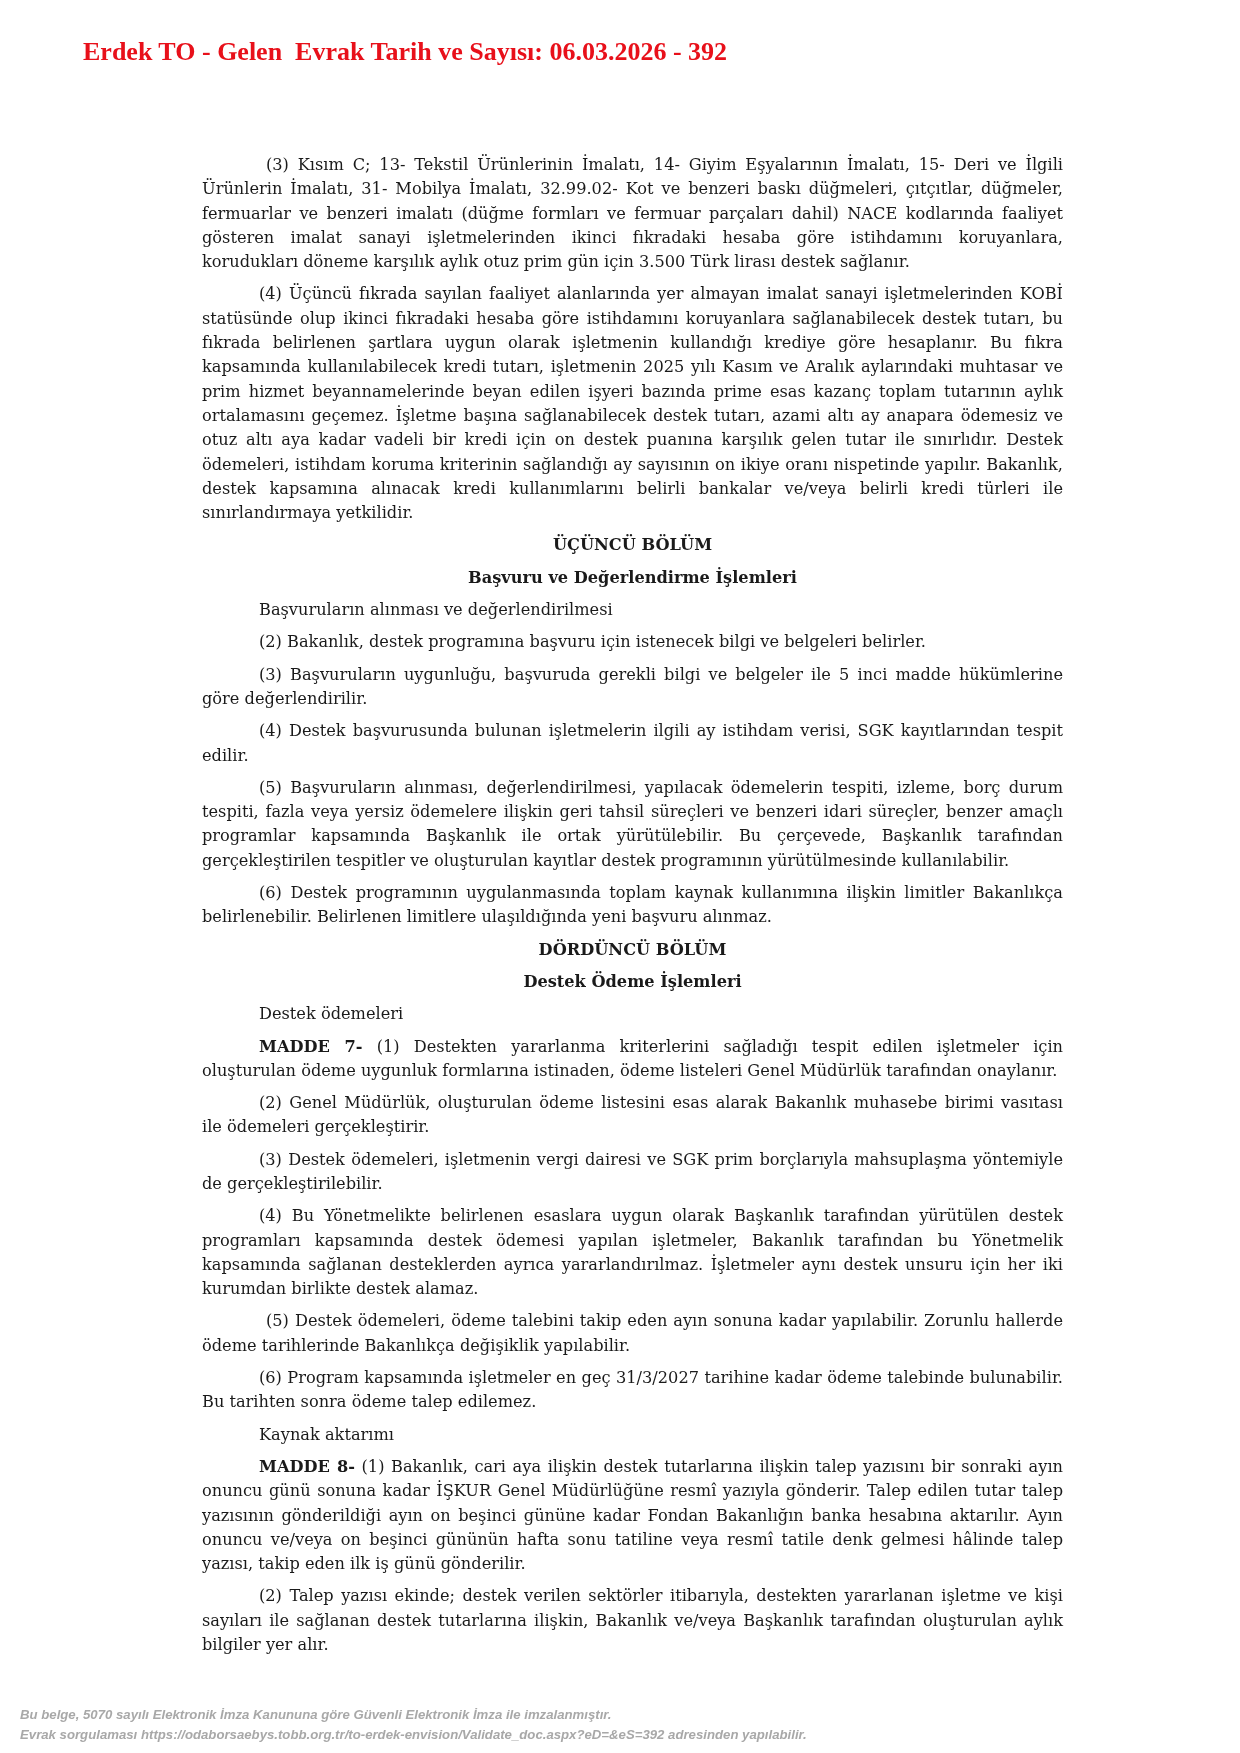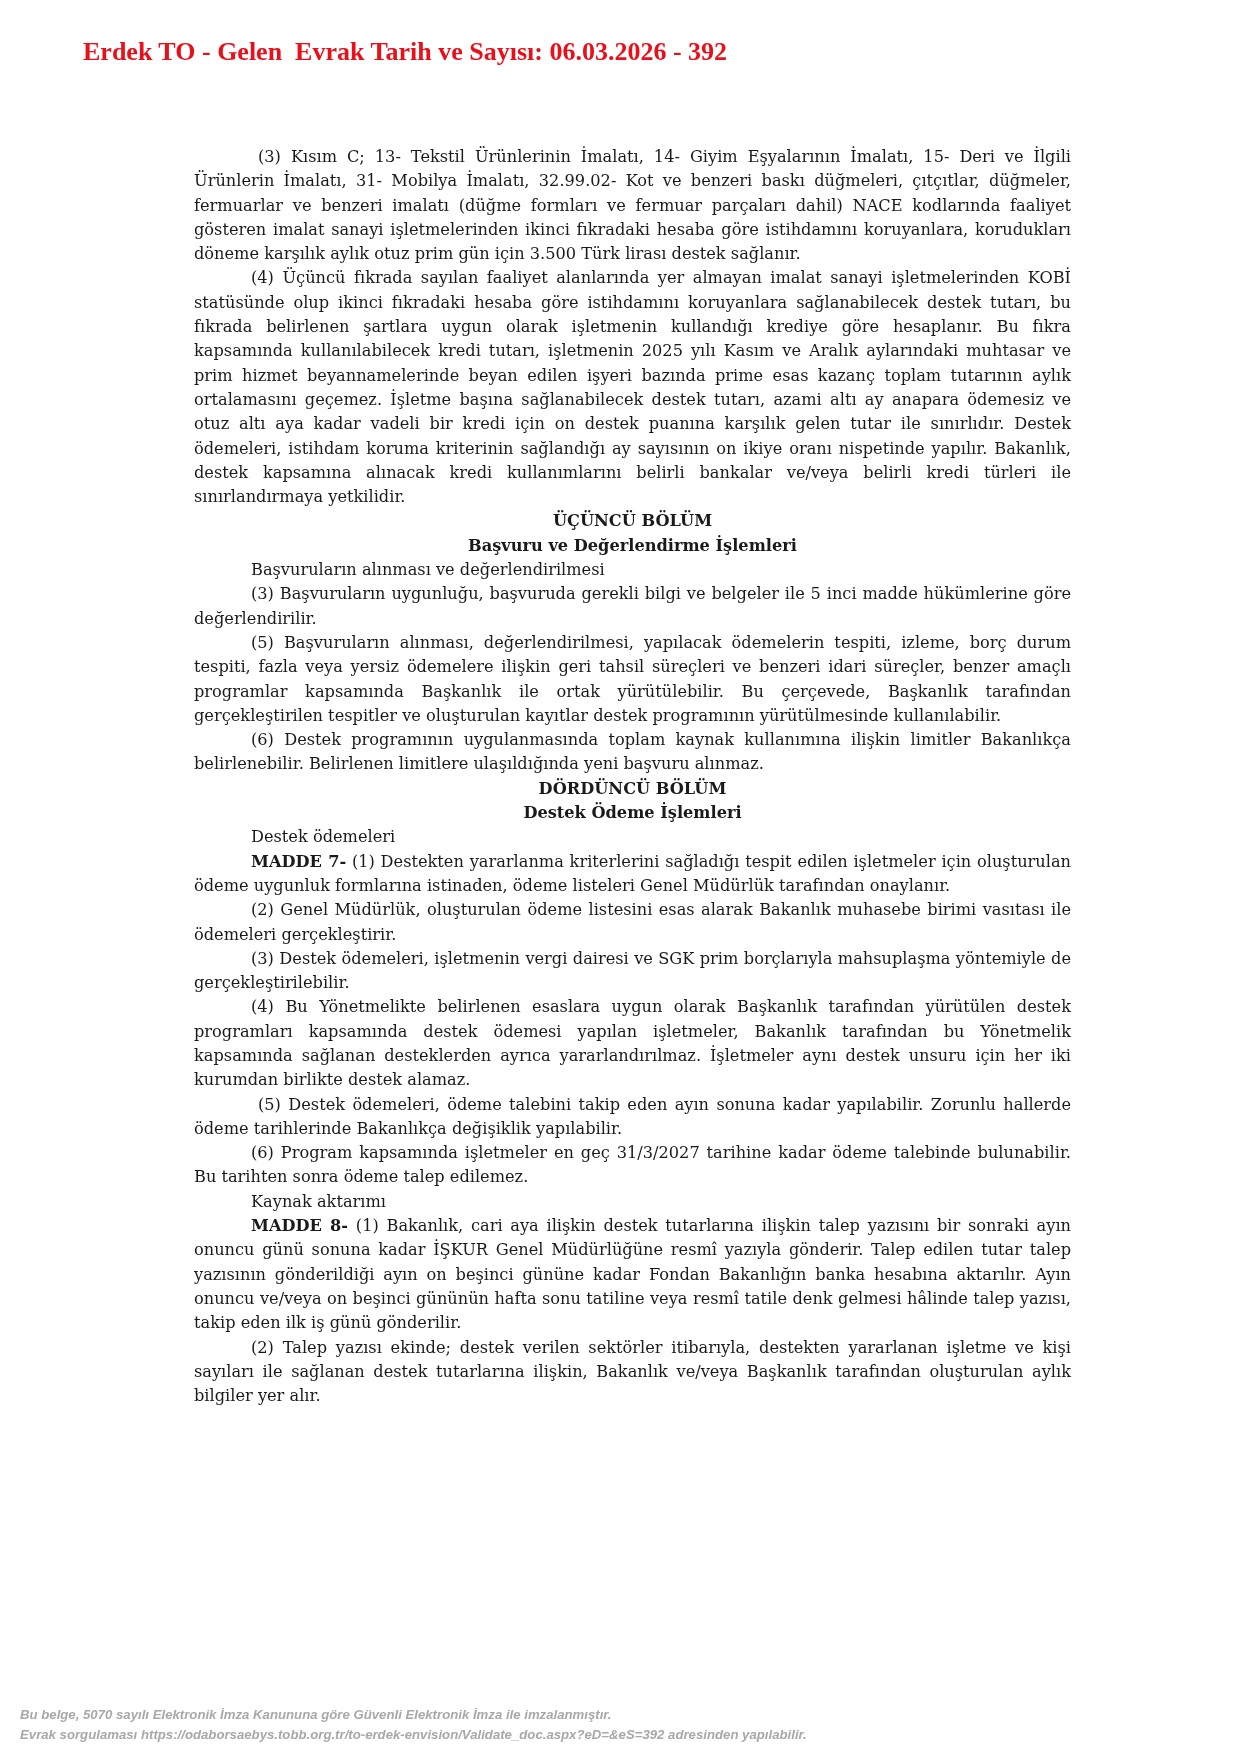--- a/index.html
+++ b/index.html
@@ -7,21 +7,21 @@
   .stamp {
     position: absolute; left: 83px; top: 16px;
     font-family: "Liberation Serif", serif; font-weight: bold;
     font-size: 26px; color: #e8101a; letter-spacing: 0px; white-space: pre; margin-top: 21px;
   }
   .content {
     position: absolute; left: 194px; top: 145px; width: 877px;
     font-family: "DejaVu Serif", serif; font-size: 16.2px; line-height: 24.3px;
     color: #1a1a1a;
   }
-  .content p { margin: 0; text-align: justify; }
+  .content p { margin: 8px; text-align: justify; }
   .content p.ind { text-indent: 57px; }
   .content p.ind2 { text-indent: 64px; }
   .content .center { text-align: center; font-weight: bold; }
   .content .subhead { font-weight: normal; text-indent: 57px; text-align: left; }
   .b { font-weight: bold; }
   .footer {
     position: absolute; left: 20px; top: 1705px;
     font-family: "Liberation Sans", sans-serif; font-weight: bold;
     font-size: 13.2px; line-height: 20px; color: #a8a8a8; font-style: italic;
   }
@@ -32,21 +32,23 @@
 
 <div class="stamp">Erdek TO - Gelen  Evrak Tarih ve Sayısı: 06.03.2026 - 392</div>
 
 <div class="content">
   <p class="ind2">(3) Kısım C; 13- Tekstil Ürünlerinin İmalatı, 14- Giyim Eşyalarının İmalatı, 15- Deri ve İlgili Ürünlerin İmalatı, 31- Mobilya İmalatı, 32.99.02- Kot ve benzeri baskı düğmeleri, çıtçıtlar, düğmeler, fermuarlar ve benzeri imalatı (düğme formları ve fermuar parçaları dahil) NACE kodlarında faaliyet gösteren imalat sanayi işletmelerinden ikinci fıkradaki hesaba göre istihdamını koruyanlara, korudukları döneme karşılık aylık otuz prim gün için 3.500 Türk lirası destek sağlanır.</p>
   <p class="ind">(4) Üçüncü fıkrada sayılan faaliyet alanlarında yer almayan imalat sanayi işletmelerinden KOBİ statüsünde olup ikinci fıkradaki hesaba göre istihdamını koruyanlara sağlanabilecek destek tutarı, bu fıkrada belirlenen şartlara uygun olarak işletmenin kullandığı krediye göre hesaplanır. Bu fıkra kapsamında kullanılabilecek kredi tutarı, işletmenin 2025 yılı Kasım ve Aralık aylarındaki muhtasar ve prim hizmet beyannamelerinde beyan edilen işyeri bazında prime esas kazanç toplam tutarının aylık ortalamasını geçemez. İşletme başına sağlanabilecek destek tutarı, azami altı ay anapara ödemesiz ve otuz altı aya kadar vadeli bir kredi için on destek puanına karşılık gelen tutar ile sınırlıdır. Destek ödemeleri, istihdam koruma kriterinin sağlandığı ay sayısının on ikiye oranı nispetinde yapılır. Bakanlık, destek kapsamına alınacak kredi kullanımlarını belirli bankalar ve/veya belirli kredi türleri ile sınırlandırmaya yetkilidir.</p>
 
   <p class="center">ÜÇÜNCÜ BÖLÜM</p>
   <p class="center">Başvuru ve Değerlendirme İşlemleri</p>
   <p class="subhead">Başvuruların alınması ve değerlendirilmesi</p>
+  <p class="ind">(2) Bakanlık, destek programına başvuru için istenecek bilgi ve belgeleri belirler.</p>
   <p class="ind">(3) Başvuruların uygunluğu, başvuruda gerekli bilgi ve belgeler ile 5 inci madde hükümlerine göre değerlendirilir.</p>
+  <p class="ind">(4) Destek başvurusunda bulunan işletmelerin ilgili ay istihdam verisi, SGK kayıtlarından tespit edilir.</p>
   <p class="ind">(5) Başvuruların alınması, değerlendirilmesi, yapılacak ödemelerin tespiti, izleme, borç durum tespiti, fazla veya yersiz ödemelere ilişkin geri tahsil süreçleri ve benzeri idari süreçler, benzer amaçlı programlar kapsamında Başkanlık ile ortak yürütülebilir. Bu çerçevede, Başkanlık tarafından gerçekleştirilen tespitler ve oluşturulan kayıtlar destek programının yürütülmesinde kullanılabilir.</p>
   <p class="ind">(6) Destek programının uygulanmasında toplam kaynak kullanımına ilişkin limitler Bakanlıkça belirlenebilir. Belirlenen limitlere ulaşıldığında yeni başvuru alınmaz.</p>
 
   <p class="center">DÖRDÜNCÜ BÖLÜM</p>
   <p class="center">Destek Ödeme İşlemleri</p>
   <p class="subhead">Destek ödemeleri</p>
   <p class="ind"><span class="b">MADDE 7-</span><span> (1) Destekten yararlanma kriterlerini sağladığı tespit edilen işletmeler için oluşturulan ödeme uygunluk formlarına istinaden, ödeme listeleri Genel Müdürlük tarafından onaylanır.</span></p>
   <p class="ind">(2) Genel Müdürlük, oluşturulan ödeme listesini esas alarak Bakanlık muhasebe birimi vasıtası ile ödemeleri gerçekleştirir.</p>
   <p class="ind">(3) Destek ödemeleri, işletmenin vergi dairesi ve SGK prim borçlarıyla mahsuplaşma yöntemiyle de gerçekleştirilebilir.</p>
   <p class="ind">(4) Bu Yönetmelikte belirlenen esaslara uygun olarak Başkanlık tarafından yürütülen destek programları kapsamında destek ödemesi yapılan işletmeler, Bakanlık tarafından bu Yönetmelik kapsamında sağlanan desteklerden ayrıca yararlandırılmaz. İşletmeler aynı destek unsuru için her iki kurumdan birlikte destek alamaz.</p>

